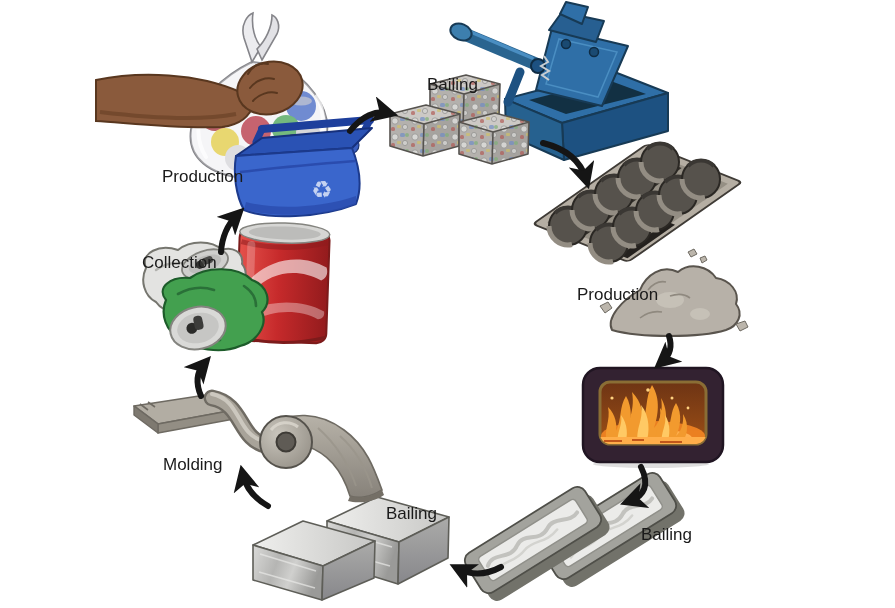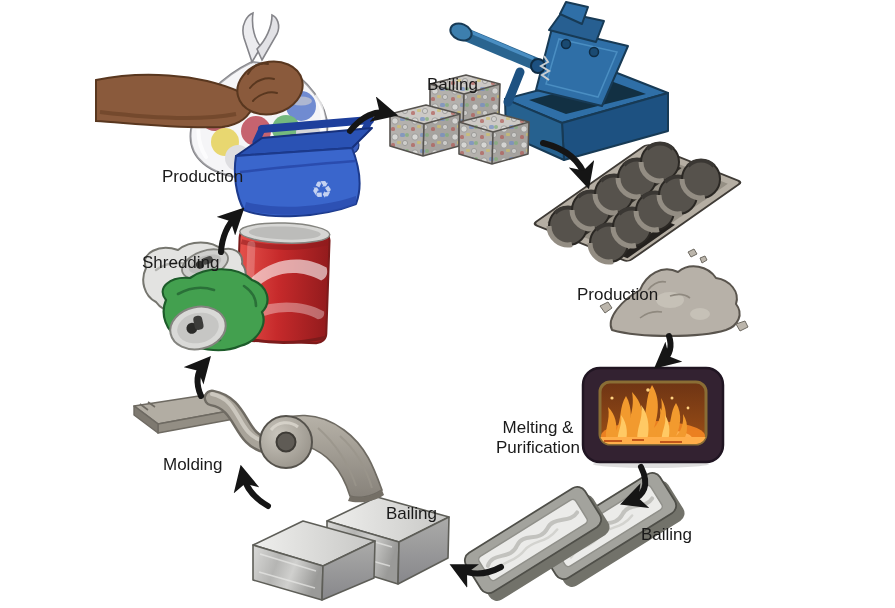--- a/index.html
+++ b/index.html
@@ -301,19 +301,17 @@
     <path d="M501,567 C486,575 471,575 459,569" marker-end="url(#ah)"></path>
     <path d="M268,506 C254,498 246,488 243,475" marker-end="url(#ah)"></path>
     <path d="M201,396 C195,382 197,372 204,364" marker-end="url(#ah)"></path>
     <path d="M221,252 C222,237 228,224 237,215" marker-end="url(#ah)"></path>
   </g>
 </svg>
 
   <div class="label" style="left:162px;top:147px">Production</div>
   <div class="label" style="left:427px;top:55px">Bailing</div>
   <div class="label" style="left:577px;top:265px">Production</div>
-  <div class="label center" style="left:492px;top:398px;width:92px">Melting &amp;
-Purification</div>
   <div class="label" style="left:641px;top:505px">Bailing</div>
   <div class="label" style="left:386px;top:484px">Bailing</div>
   <div class="label" style="left:163px;top:435px">Molding</div>
-  <div class="label" style="left:142px;top:233px">Shredding</div>
+  <div class="label" style="left:142px;top:233px">Collection</div>
 </div>
 
 </body></html>

